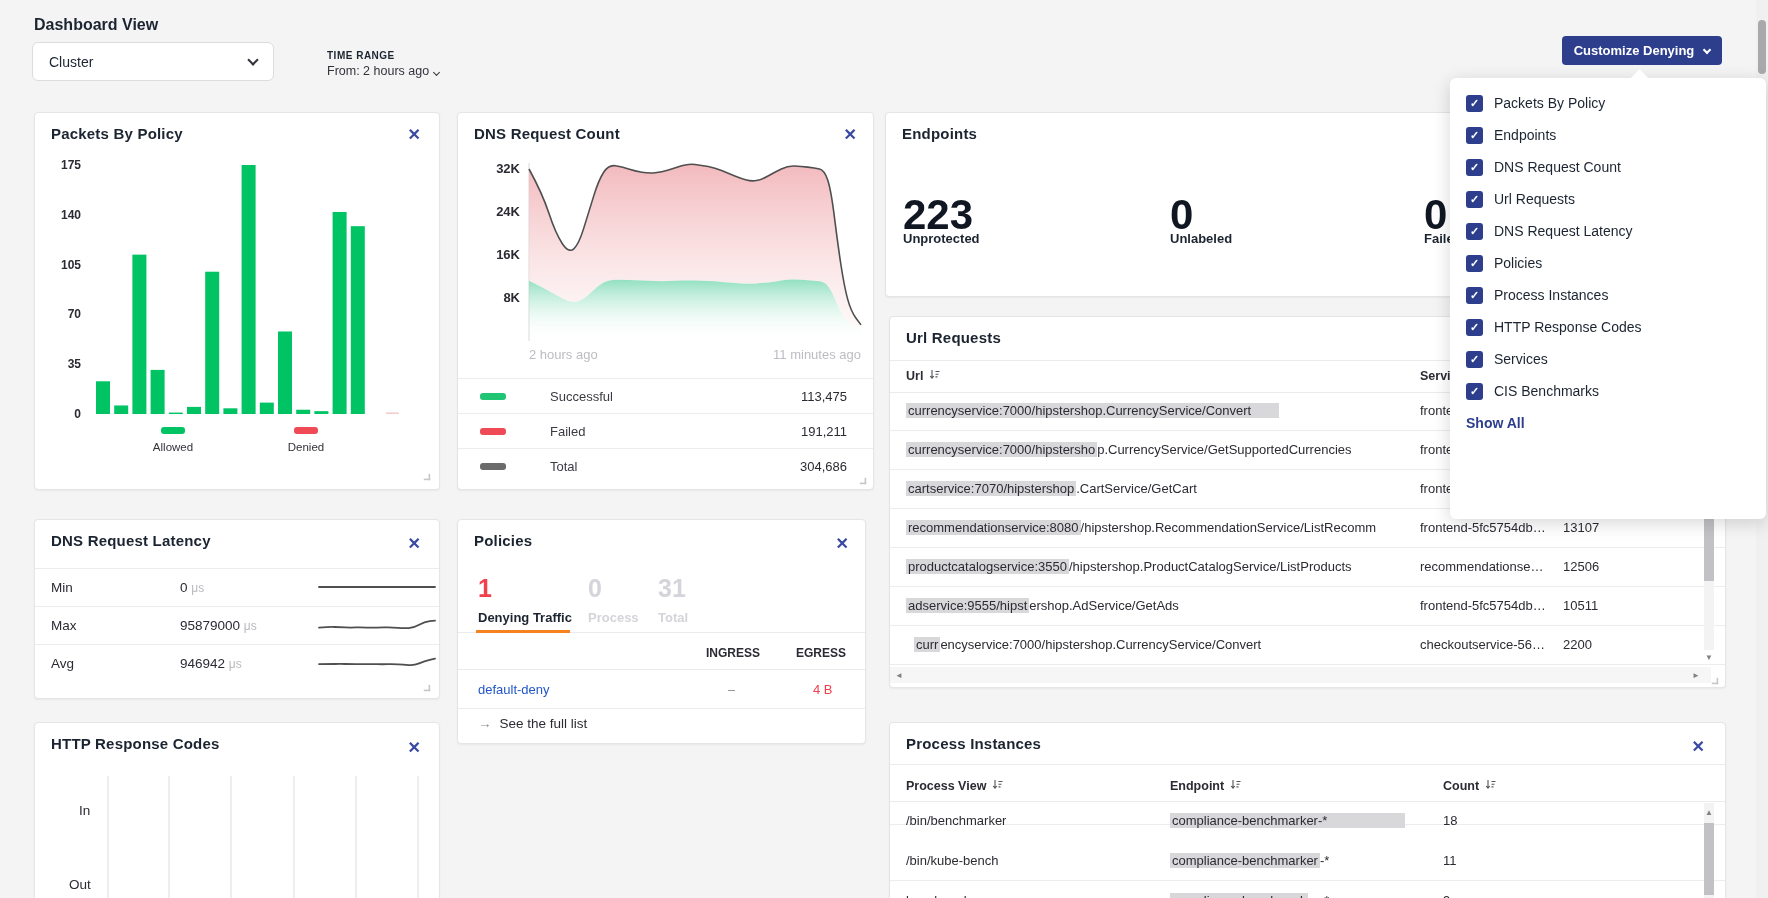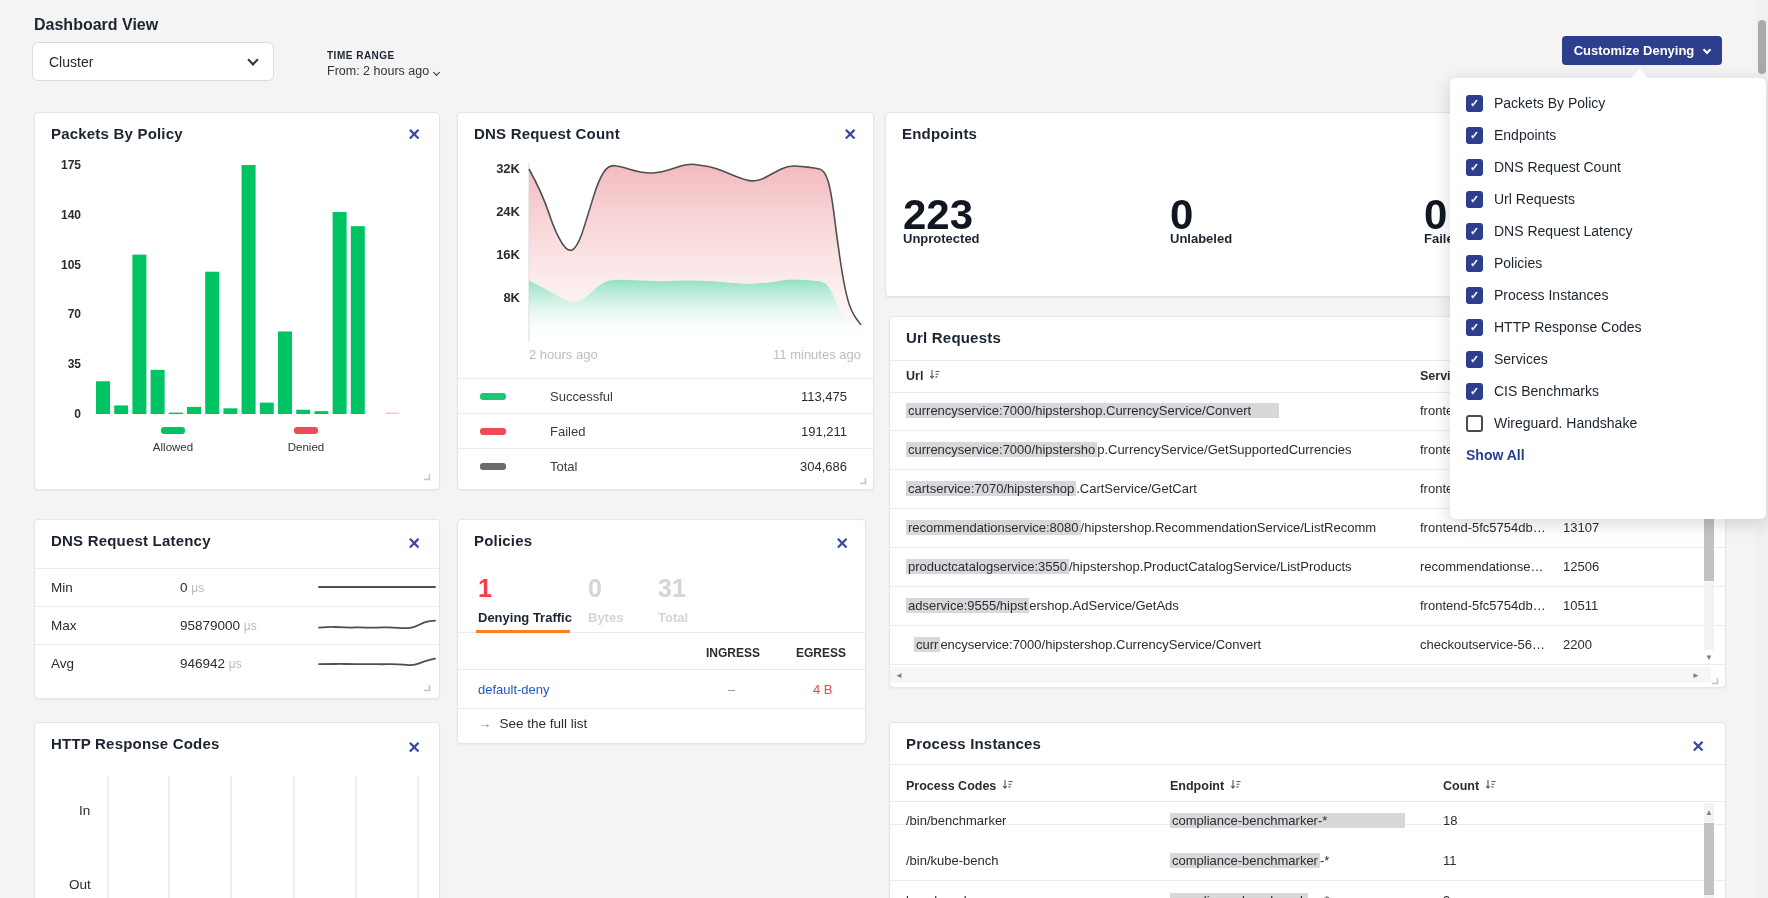--- a/index.html
+++ b/index.html
@@ -287,21 +287,21 @@
     </div>
   <div class="resize-handle" style="right:8px;bottom:6px;"></div>
 </div>
 
 <div class="card" id="card-policies" style="left:457px;top:519px;width:409px;height:225px;">
   <div class="card-title">Policies</div>
   <div class="close-x" style="right:16px;top:16px;">✕</div>
   <div class="pol-stat-val" style="left:20px;top:54px;color:#f1404b;">1</div>
   <div class="pol-stat-label" style="left:20px;top:90px;">Denying Traffic</div>
   <div class="pol-stat-val muted" style="left:130px;top:54px;">0</div>
-  <div class="pol-stat-label muted" style="left:130px;top:90px;">Bytes</div>
+  <div class="pol-stat-label muted" style="left:130px;top:90px;">Process</div>
   <div class="pol-stat-val muted" style="left:200px;top:54px;">31</div>
   <div class="pol-stat-label muted" style="left:200px;top:90px;">Total</div>
   <div class="divider" style="top:112px;"></div>
   <div style="position:absolute;left:18px;top:110px;width:94px;height:3px;background:#f5821f;"></div>
   <div class="thead-cell" style="left:248px;top:126px;font-size:12px;">INGRESS</div>
   <div class="thead-cell" style="left:338px;top:126px;font-size:12px;">EGRESS</div>
   <div class="divider" style="top:149px;"></div>
   <div class="tcell" style="left:20px;top:162px;color:#2156c8;">default-deny</div>
   <div class="tcell" style="left:270px;top:162px;color:#8a8a90;">–</div>
   <div class="tcell" style="left:355px;top:162px;color:#f1404b;">4 B</div>
@@ -322,21 +322,21 @@
     </svg>
   <div class="tcell" style="left:44px;top:80px;font-size:13.5px;">In</div>
   <div class="tcell" style="left:34px;top:154px;font-size:13.5px;">Out</div>
 </div>
 
 <div class="card" id="card-process" style="left:889px;top:722px;width:837px;height:240px;">
   <div class="card-title">Process Instances</div>
   <div class="close-x" style="right:20px;top:16px;">✕</div>
   <div class="divider" style="top:41px;"></div>
   <div class="thead-cell" style="left:16px;top:56px;">
-      <span>Process Codes</span>
+      <span>Process View</span>
       <span class="sorticon"><svg width="11" height="11" viewBox="0 0 11 11">
           <path d="M3 1v8M1.2 7L3 9.2 4.8 7" stroke="#55555c" stroke-width="1.1" fill="none"></path>
           <path d="M6.5 2.5h4M6.5 5.2h3M6.5 7.9h2" stroke="#55555c" stroke-width="1.1"></path>
         </svg></span>
     </div>
   <div class="thead-cell" style="left:280px;top:56px;">
       <span>Endpoint</span>
       <span class="sorticon"><svg width="11" height="11" viewBox="0 0 11 11">
           <path d="M3 1v8M1.2 7L3 9.2 4.8 7" stroke="#55555c" stroke-width="1.1" fill="none"></path>
           <path d="M6.5 2.5h4M6.5 5.2h3M6.5 7.9h2" stroke="#55555c" stroke-width="1.1"></path>
@@ -408,19 +408,15 @@
         <span>HTTP Response Codes</span>
       </div>
       <div class="menu-item">
         <span class="cbx" style="background: rgb(45, 62, 141);">✓</span>
         <span>Services</span>
       </div>
       <div class="menu-item">
         <span class="cbx" style="background: rgb(45, 62, 141);">✓</span>
         <span>CIS Benchmarks</span>
       </div>
-      <div class="menu-item">
-        <span class="cbx off"></span>
-        <span>Wireguard. Handshake</span>
-      </div>
     </div>
   <div class="show-all" style="color:#2d3e8d;">Show All</div>
 </div>
 
 </body></html>

